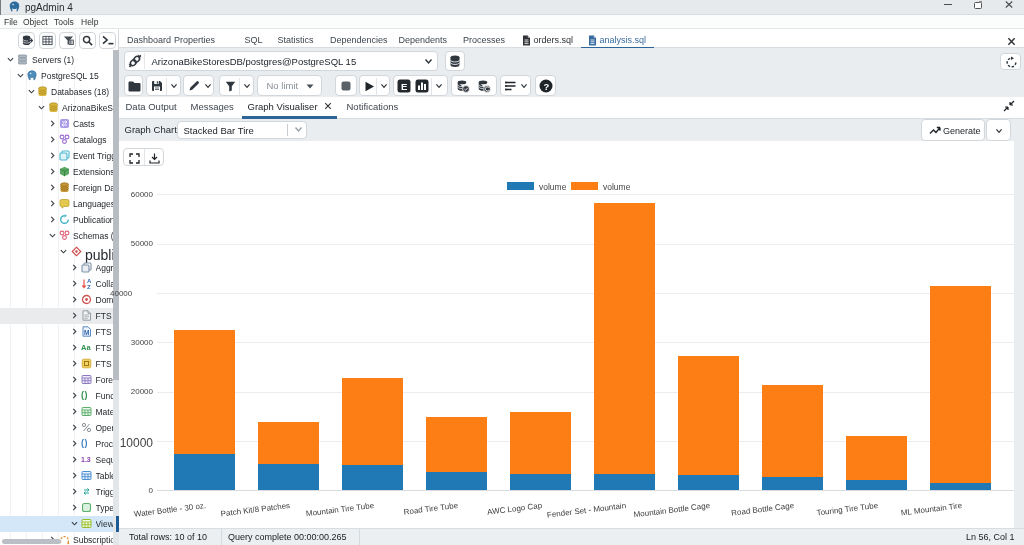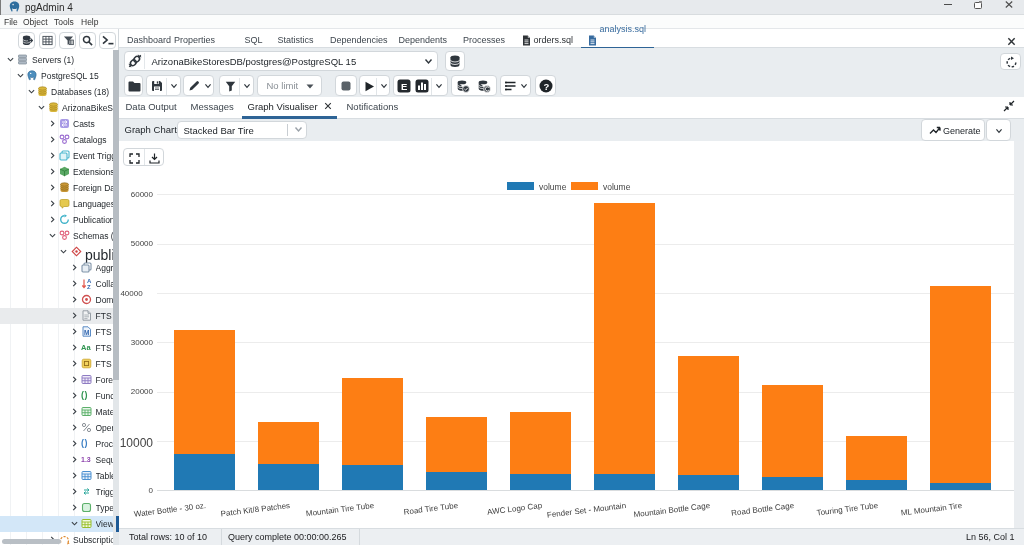--- a/index.html
+++ b/index.html
@@ -469,21 +469,21 @@
     </svg>
   </div>
 <div class="abs" style="left:533.5px;top:35px;font-size:9px;color:#2b2f33">orders.sql</div>
 <div class="abs" style="left:588px;top:34.5px;width:9px;height:11px">
     <svg width="9" height="11" viewBox="0 0 9 11">
       <path d="M1 0.5 H5.8 L8 2.7 V10.5 H1 Z" fill="#376b9f"></path>
       <path d="M5.8 0.5 V2.7 H8" fill="#c9d6e2"></path>
       <path d="M2.5 5 H6.5 M2.5 6.8 H6.5 M2.5 8.6 H6.5" stroke="#fff" stroke-width="0.8"></path>
     </svg>
   </div>
-<div class="abs" style="left:599.5px;top:24px;font-size:9px;color:#3a6d9f">analysis.sql</div>
+<div class="abs" style="left:599.5px;top:35px;font-size:9px;color:#3a6d9f">analysis.sql</div>
 <div class="abs" style="left:580.5px;top:46.5px;width:73px;height:2.5px;background:#2e6496"></div>
 <div class="abs" style="left:1007px;top:36.5px;width:9px;height:9px">
     <svg width="9" height="9" viewBox="0 0 10 10">
       <path d="M1.5 1.5 L8.5 8.5 M8.5 1.5 L1.5 8.5" stroke="#2f3337" stroke-width="1.6"></path>
     </svg>
   </div>
 <div class="abs" style="left:119px;top:47.5px;width:905px;height:23.5px;background:#e9edf0"></div>
 <div class="btn" style="left:123.5px;top:51px;width:314px;height:19.5px"></div>
 <div class="abs" style="left:127.5px;top:53.5px;width:14px;height:14px">
     <svg width="14" height="14" viewBox="0 0 14 14">
@@ -720,21 +720,21 @@
   </div>
 <div class="abs" style="left:507px;top:181.5px;width:27px;height:8px;background:#2079b4"></div>
 <div class="abs" style="left:539px;top:181.5px;font-size:8.5px;color:#444">volume</div>
 <div class="abs" style="left:570.5px;top:181.5px;width:27px;height:8px;background:#fd7e14"></div>
 <div class="abs" style="left:603px;top:181.5px;font-size:8.5px;color:#444">volume</div>
 <div class="abs" style="left:157px;top:194.2px;width:856.5px;height:1px;background:#ececec"></div>
 <div class="abs" style="left:110px;top:189.7px;width:43px;text-align:right;font-size:8px;color:#444">60000</div>
 <div class="abs" style="left:157px;top:243.6px;width:856.5px;height:1px;background:#ececec"></div>
 <div class="abs" style="left:110px;top:239.1px;width:43px;text-align:right;font-size:8px;color:#444">50000</div>
 <div class="abs" style="left:157px;top:293.0px;width:856.5px;height:1px;background:#ececec"></div>
-<div class="abs" style="left:110px;top:288.5px;width:43px;text-align:center;font-size:8px;color:#444">40000</div>
+<div class="abs" style="left:110px;top:288.5px;width:43px;text-align:left;font-size:8px;color:#444">40000</div>
 <div class="abs" style="left:157px;top:342.2px;width:856.5px;height:1px;background:#ececec"></div>
 <div class="abs" style="left:110px;top:337.7px;width:43px;text-align:right;font-size:8px;color:#444">30000</div>
 <div class="abs" style="left:157px;top:391.5px;width:856.5px;height:1px;background:#ececec"></div>
 <div class="abs" style="left:110px;top:387.0px;width:43px;text-align:right;font-size:8px;color:#444">20000</div>
 <div class="abs" style="left:157px;top:440.8px;width:856.5px;height:1px;background:#ececec"></div>
 <div class="abs" style="left:110px;top:436.3px;width:43px;text-align:right;font-size:12px;color:#444">10000</div>
 <div class="abs" style="left:157px;top:490.3px;width:856.5px;height:1px;background:#d9dcde"></div>
 <div class="abs" style="left:110px;top:485.8px;width:43px;text-align:right;font-size:8px;color:#444">0</div>
 <div class="abs" style="left:173.5px;top:330.0px;width:61px;height:123.5px;background:#fd7e14"></div>
 <div class="abs" style="left:173.5px;top:453.5px;width:61px;height:36.8px;background:#2079b4"></div>

